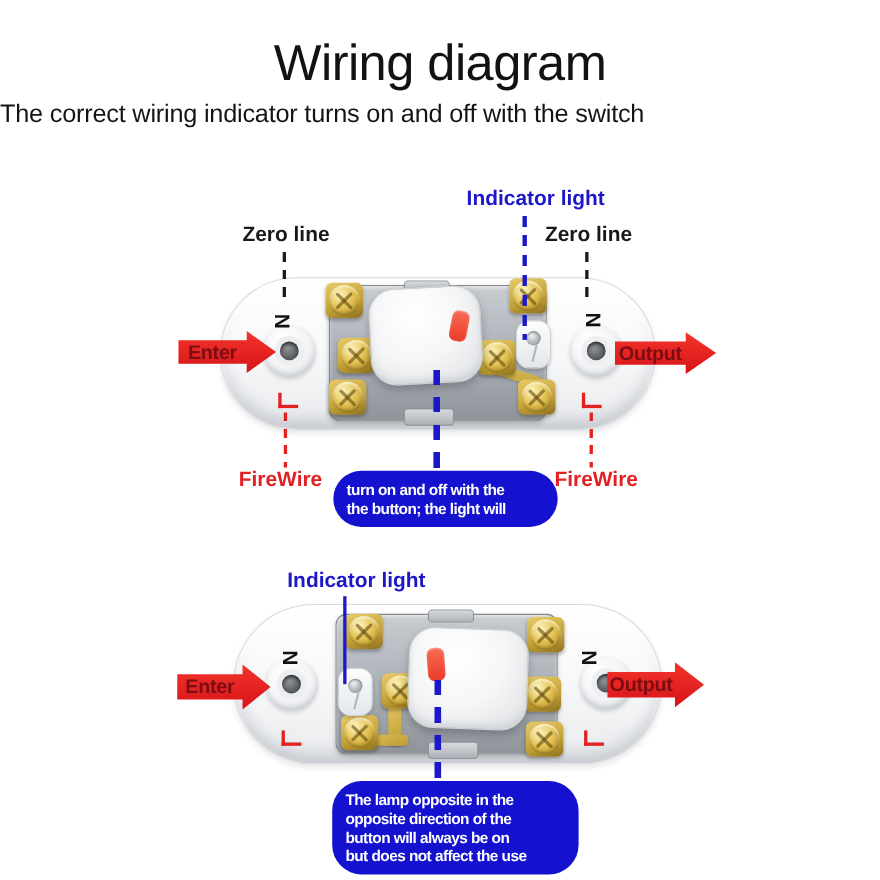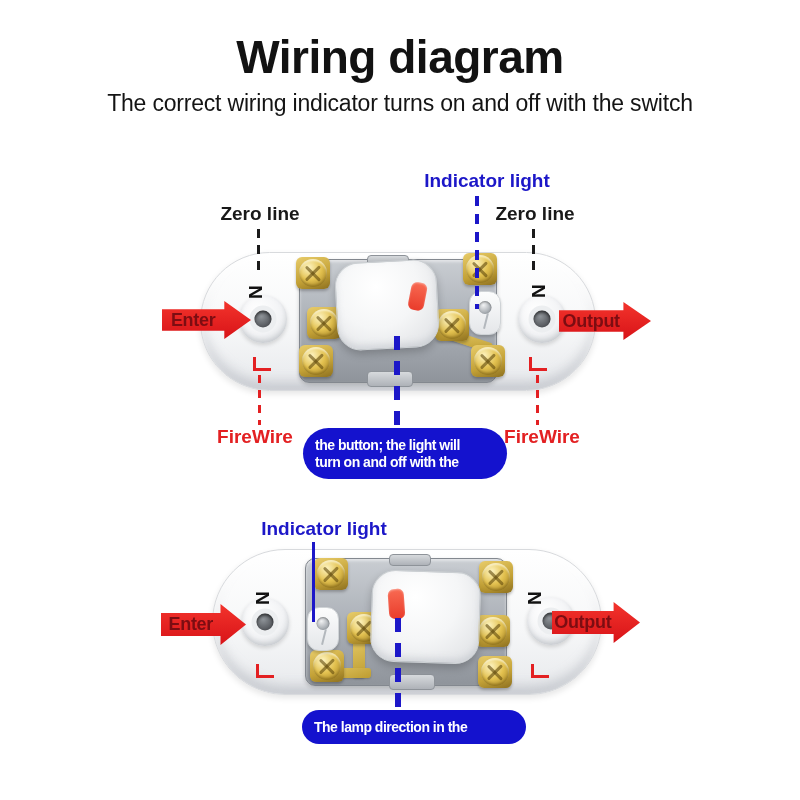--- a/index.html
+++ b/index.html
@@ -12,24 +12,24 @@
     --gold-mid:#e3c14f;
     --gold-dk:#a07f22;
   }
   html,body{margin:0;padding:0;background:#fff;}
   #stage{
     position:relative;width:800px;height:800px;background:#fff;overflow:hidden;
     font-family:"Liberation Sans","DejaVu Sans",sans-serif;color:#161616;
   }
   .title{
     position:absolute;left:0;right:0;top:30px;margin:0;text-align:center;
-    font-size:46px;font-weight:700;letter-spacing:-.5px;color:#121212;
+    font-size:46px;font-weight:400;letter-spacing:-.5px;color:#121212;
   }
   .subtitle{
-    position:absolute;left:0;right:0;top:90px;text-align:center;
+    position:absolute;left:0;right:0;top:90px;
     font-size:23px;font-weight:400;letter-spacing:-.2px;color:#141414;
   }
   .lbl{position:absolute;transform:translateX(-50%);font-size:19px;font-weight:700;white-space:nowrap;}
   .lbl.blue{color:var(--blue);text-align:center;}
   .lbl.red{color:var(--red);}
   .lbl.black{color:#191919;}
   .vdash{position:absolute;z-index:5;}
   .dash-black{width:3px;background:repeating-linear-gradient(180deg,#1b1b1b 0 9px,transparent 9px 16px);}
   .dash-blue{width:4px;background:repeating-linear-gradient(180deg,var(--blue) 0 10px,transparent 10px 18px);}
   .dash-blue-thick{width:6px;background:repeating-linear-gradient(180deg,var(--blue) 0 14px,transparent 14px 25px);}
@@ -197,22 +197,22 @@
     <span>Enter</span>
   </div>
   <div class="arrow" style="left:559px;top:302px;width:92px;height:38px">
     <span>Output</span>
   </div>
 
   <div class="lbl red" style="left:255px;top:426px">FireWire</div>
   <div class="lbl red" style="left:542px;top:426px">FireWire</div>
 
   <div class="callout" style="left:303px;top:428px;width:184px">
+    <div>turn on and off with the</div>
     <div>the button; the light will</div>
-    <div>turn on and off with the</div>
   </div>
 
   <div class="lbl blue" style="left:324px;top:518px">Indicator light</div>
   <div class="vdash line-blue" style="left:312px;top:542px;height:80px"></div>
   <div class="vdash dash-blue-thick" style="left:395px;top:618px;height:94px"></div>
 
   <div class="device" style="left:212px;top:549px;width:388px;height:144px">
     <div class="mech" style="left:92px;top:8px;width:200px;height:126px"></div>
     <div class="clip" style="left:176px;top:4px;width:40px;height:10px"></div>
     <div class="clip" style="left:176px;top:124px;width:44px;height:14px"></div>
@@ -261,16 +261,19 @@
   </div>
 
   <div class="arrow" style="left:161px;top:604px;width:85px;height:41px">
     <span>Enter</span>
   </div>
   <div class="arrow" style="left:552px;top:602px;width:88px;height:41px">
     <span>Output</span>
   </div>
 
   <div class="callout" style="left:302px;top:710px;width:204px">
-    <div>The lamp direction in the</div>
+    <div>The lamp opposite in the</div>
+    <div>opposite direction of the</div>
+    <div>button will always be on</div>
+    <div>but does not affect the use</div>
   </div>
 
 </div>
 
 </body></html>

